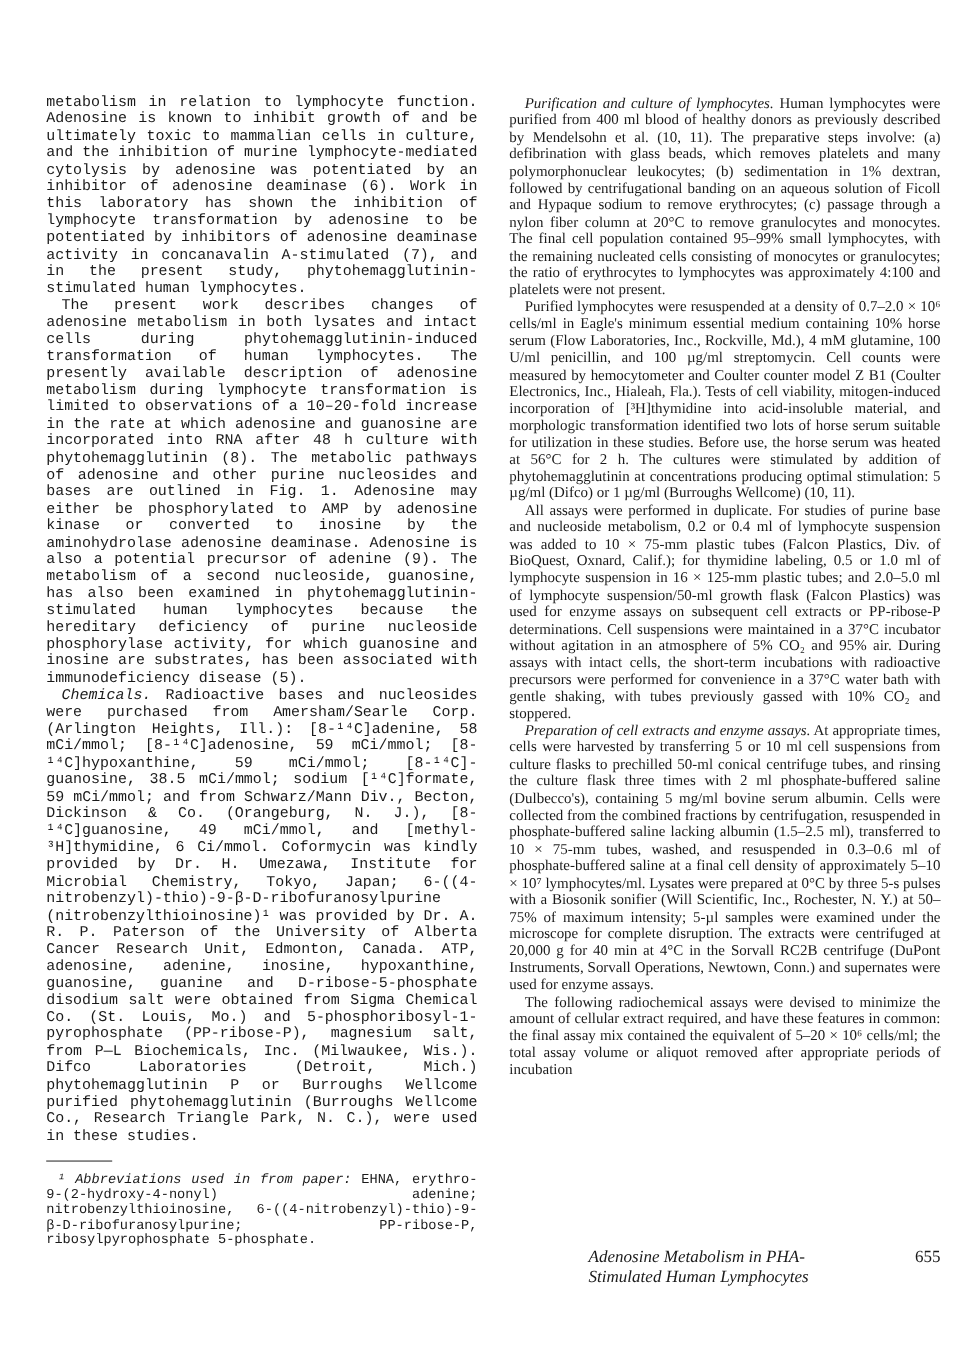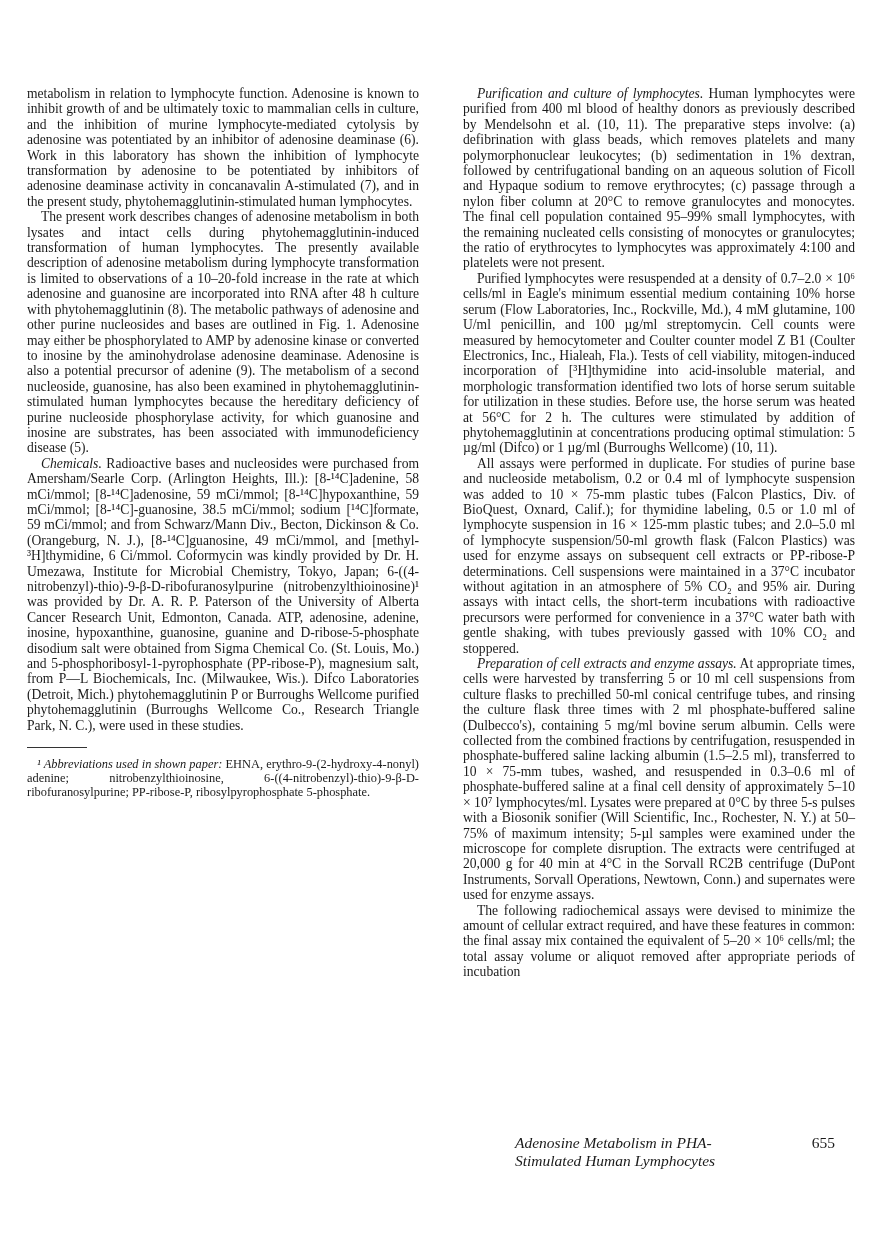--- a/index.html
+++ b/index.html
@@ -1,42 +1,42 @@
 <!DOCTYPE html>
 <html><head>
 <meta charset="utf-8">
 <style>
   html, body { margin: 0; padding: 0; background: #ffffff; }
   body { width: 890px; height: 1247px; position: relative; overflow: hidden;
          font-family: "Liberation Serif", "DejaVu Serif", serif; color: #1a1a1a; }
   .col { position: absolute; top: 86px; width: 392px; font-size: 13.6px; line-height: 15.4px;
          text-align: justify; hyphens: none; }
-  .col-left { left: 27px; }
+  .col-left { left: 42px; font-family: Liberation Mono, monospace; }
   .col-right { left: 463px; font-family: Liberation Serif, serif; }
   p { margin: 0; }
   .indent { text-indent: 14px; }
   .run-in { font-style: italic; }
   .section-heading { text-align: center; font-size: 17px; letter-spacing: 1.5px;
                      margin: 18px 0 6px 0; padding-right: 60px; }
   .footnote-rule { width: 60px; border-top: 1px solid #333; margin: 14px 0 10px 0; }
   .footnote { font-size: 12.4px; line-height: 13.8px; text-indent: 10px; }
   .footnote .fn-label { font-style: italic; }
-  .footer { position: absolute; top: 1134px; left: 515px; width: 320px; font-size: 15.5px;
+  .footer { position: absolute; top: 1134px; left: 535px; width: 320px; font-size: 15.5px;
             font-style: italic; display: flex; justify-content: space-between; gap: 48px; }
   .footer .page-num { font-style: normal; margin-left: 22px; }
 </style>
 </head>
 <body>
 
 <div class="col col-left">
   <p>metabolism in relation to lymphocyte function. Adenosine is known to inhibit growth of and be ultimately toxic to mammalian cells in culture, and the inhibition of murine lymphocyte-mediated cytolysis by adenosine was potentiated by an inhibitor of adenosine deaminase (6). Work in this laboratory has shown the inhibition of lymphocyte transformation by adenosine to be potentiated by inhibitors of adenosine deaminase activity in concanavalin A-stimulated (7), and in the present study, phytohemagglutinin-stimulated human lymphocytes.</p>
   <p class="indent">The present work describes changes of adenosine metabolism in both lysates and intact cells during phytohemagglutinin-induced transformation of human lymphocytes. The presently available description of adenosine metabolism during lymphocyte transformation is limited to observations of a 10–20-fold increase in the rate at which adenosine and guanosine are incorporated into RNA after 48 h culture with phytohemagglutinin (8). The metabolic pathways of adenosine and other purine nucleosides and bases are outlined in Fig. 1. Adenosine may either be phosphorylated to AMP by adenosine kinase or converted to inosine by the aminohydrolase adenosine deaminase. Adenosine is also a potential precursor of adenine (9). The metabolism of a second nucleoside, guanosine, has also been examined in phytohemagglutinin-stimulated human lymphocytes because the hereditary deficiency of purine nucleoside phosphorylase activity, for which guanosine and inosine are substrates, has been associated with immunodeficiency disease (5).</p>
   <p class="indent"><span class="run-in">Chemicals.</span> <span>Radioactive bases and nucleosides were purchased from Amersham/Searle Corp. (Arlington Heights, Ill.): [8-¹⁴C]adenine, 58 mCi/mmol; [8-¹⁴C]adenosine, 59 mCi/mmol; [8-¹⁴C]hypoxanthine, 59 mCi/mmol; [8-¹⁴C]-guanosine, 38.5 mCi/mmol; sodium [¹⁴C]formate, 59 mCi/mmol; and from Schwarz/Mann Div., Becton, Dickinson &amp; Co. (Orangeburg, N. J.), [8-¹⁴C]guanosine, 49 mCi/mmol, and [methyl-³H]thymidine, 6 Ci/mmol. Coformycin was kindly provided by Dr. H. Umezawa, Institute for Microbial Chemistry, Tokyo, Japan; 6-((4-nitrobenzyl)-thio)-9-β-D-ribofuranosylpurine (nitrobenzylthioinosine)¹ was provided by Dr. A. R. P. Paterson of the University of Alberta Cancer Research Unit, Edmonton, Canada. ATP, adenosine, adenine, inosine, hypoxanthine, guanosine, guanine and D-ribose-5-phosphate disodium salt were obtained from Sigma Chemical Co. (St. Louis, Mo.) and 5-phosphoribosyl-1-pyrophosphate (PP-ribose-P), magnesium salt, from P—L Biochemicals, Inc. (Milwaukee, Wis.). Difco Laboratories (Detroit, Mich.) phytohemagglutinin P or Burroughs Wellcome purified phytohemagglutinin (Burroughs Wellcome Co., Research Triangle Park, N. C.), were used in these studies.</span></p>
   <div class="footnote-rule"></div>
-  <p class="footnote"><span class="fn-label">¹ Abbreviations used in shown paper:</span> <span>EHNA, erythro-9-(2-hydroxy-4-nonyl) adenine; nitrobenzylthioinosine, 6-((4-nitrobenzyl)-thio)-9-β-D-ribofuranosylpurine; PP-ribose-P, ribosylpyrophosphate 5-phosphate.</span></p>
+  <p class="footnote"><span class="fn-label">¹ Abbreviations used in from paper:</span> <span>EHNA, erythro-9-(2-hydroxy-4-nonyl) adenine; nitrobenzylthioinosine, 6-((4-nitrobenzyl)-thio)-9-β-D-ribofuranosylpurine; PP-ribose-P, ribosylpyrophosphate 5-phosphate.</span></p>
 </div>
 
 <div class="col col-right">
   <p class="indent"><span class="run-in">Purification and culture of lymphocytes.</span> <span>Human lymphocytes were purified from 400 ml blood of healthy donors as previously described by Mendelsohn et al. (10, 11). The preparative steps involve: (a) defibrination with glass beads, which removes platelets and many polymorphonuclear leukocytes; (b) sedimentation in 1% dextran, followed by centrifugational banding on an aqueous solution of Ficoll and Hypaque sodium to remove erythrocytes; (c) passage through a nylon fiber column at 20°C to remove granulocytes and monocytes. The final cell population contained 95–99% small lymphocytes, with the remaining nucleated cells consisting of monocytes or granulocytes; the ratio of erythrocytes to lymphocytes was approximately 4:100 and platelets were not present.</span></p>
   <p class="indent">Purified lymphocytes were resuspended at a density of 0.7–2.0 × 10⁶ cells/ml in Eagle's minimum essential medium containing 10% horse serum (Flow Laboratories, Inc., Rockville, Md.), 4 mM glutamine, 100 U/ml penicillin, and 100 µg/ml streptomycin. Cell counts were measured by hemocytometer and Coulter counter model Z B1 (Coulter Electronics, Inc., Hialeah, Fla.). Tests of cell viability, mitogen-induced incorporation of [³H]thymidine into acid-insoluble material, and morphologic transformation identified two lots of horse serum suitable for utilization in these studies. Before use, the horse serum was heated at 56°C for 2 h. The cultures were stimulated by addition of phytohemagglutinin at concentrations producing optimal stimulation: 5 µg/ml (Difco) or 1 µg/ml (Burroughs Wellcome) (10, 11).</p>
   <p class="indent">All assays were performed in duplicate. For studies of purine base and nucleoside metabolism, 0.2 or 0.4 ml of lymphocyte suspension was added to 10 × 75-mm plastic tubes (Falcon Plastics, Div. of BioQuest, Oxnard, Calif.); for thymidine labeling, 0.5 or 1.0 ml of lymphocyte suspension in 16 × 125-mm plastic tubes; and 2.0–5.0 ml of lymphocyte suspension/50-ml growth flask (Falcon Plastics) was used for enzyme assays on subsequent cell extracts or PP-ribose-P determinations. Cell suspensions were maintained in a 37°C incubator without agitation in an atmosphere of 5% CO₂ and 95% air. During assays with intact cells, the short-term incubations with radioactive precursors were performed for convenience in a 37°C water bath with gentle shaking, with tubes previously gassed with 10% CO₂ and stoppered.</p>
   <p class="indent"><span class="run-in">Preparation of cell extracts and enzyme assays.</span> <span>At appropriate times, cells were harvested by transferring 5 or 10 ml cell suspensions from culture flasks to prechilled 50-ml conical centrifuge tubes, and rinsing the culture flask three times with 2 ml phosphate-buffered saline (Dulbecco's), containing 5 mg/ml bovine serum albumin. Cells were collected from the combined fractions by centrifugation, resuspended in phosphate-buffered saline lacking albumin (1.5–2.5 ml), transferred to 10 × 75-mm tubes, washed, and resuspended in 0.3–0.6 ml of phosphate-buffered saline at a final cell density of approximately 5–10 × 10⁷ lymphocytes/ml. Lysates were prepared at 0°C by three 5-s pulses with a Biosonik sonifier (Will Scientific, Inc., Rochester, N. Y.) at 50–75% of maximum intensity; 5-µl samples were examined under the microscope for complete disruption. The extracts were centrifuged at 20,000 g for 40 min at 4°C in the Sorvall RC2B centrifuge (DuPont Instruments, Sorvall Operations, Newtown, Conn.) and supernates were used for enzyme assays.</span></p>
   <p class="indent">The following radiochemical assays were devised to minimize the amount of cellular extract required, and have these features in common: the final assay mix contained the equivalent of 5–20 × 10⁶ cells/ml; the total assay volume or aliquot removed after appropriate periods of incubation</p>
 </div>
 

